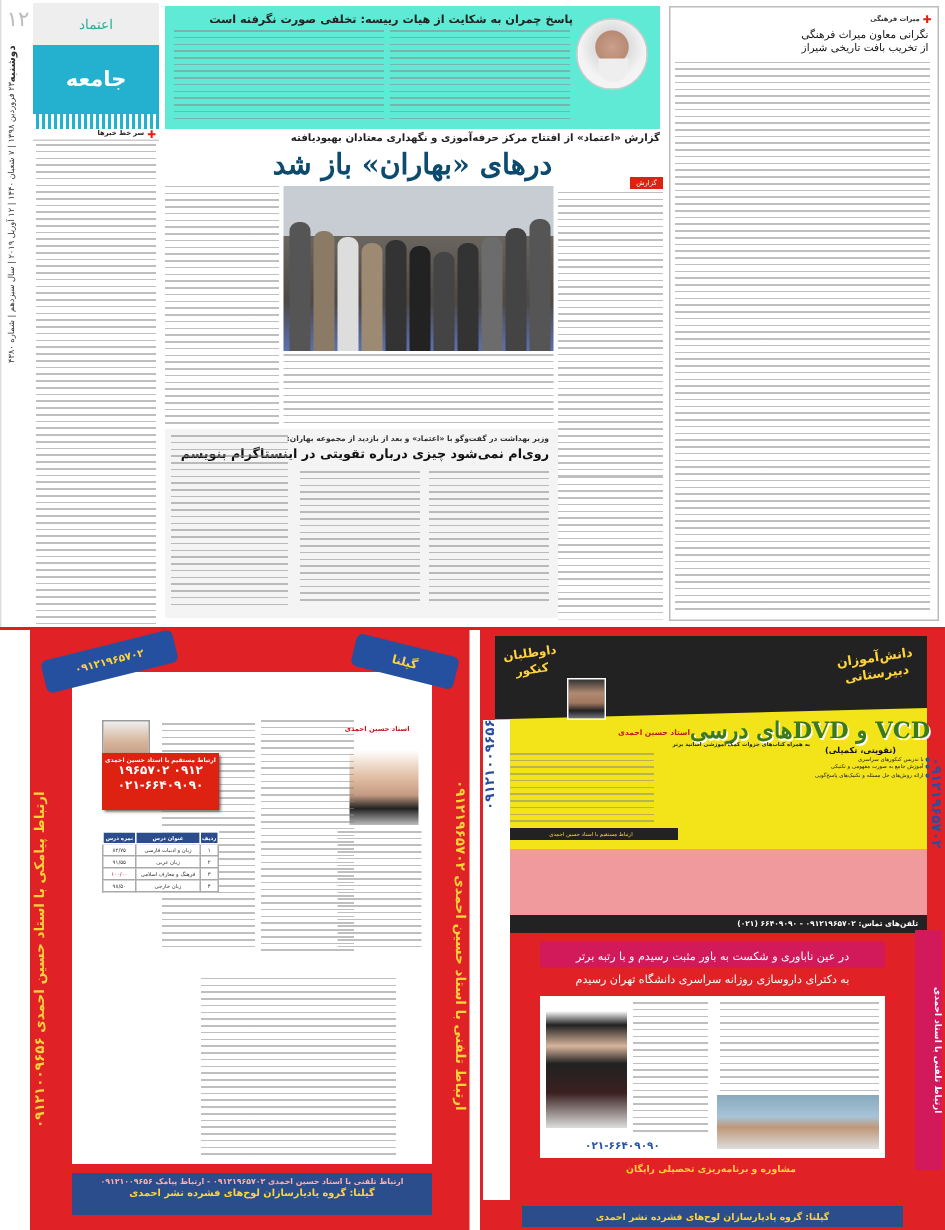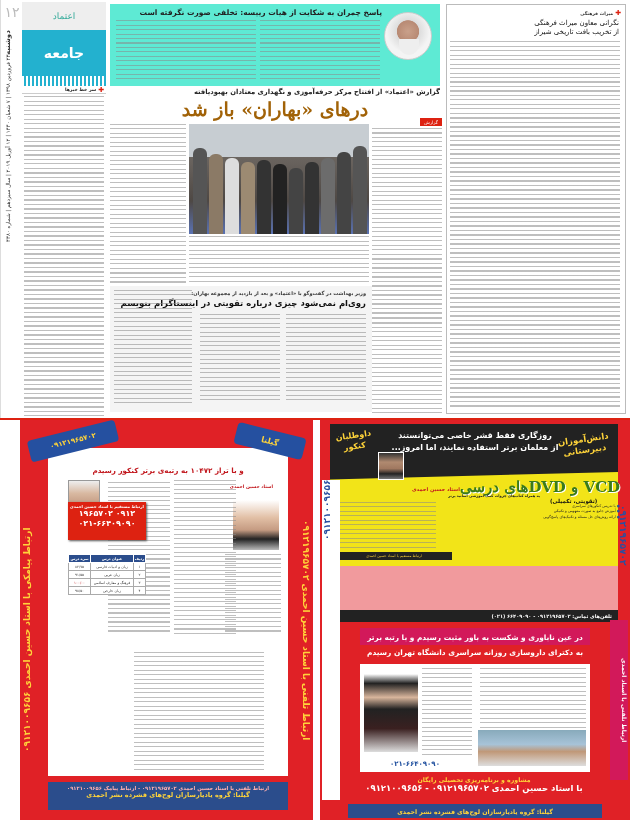--- a/index.html
+++ b/index.html
@@ -20,21 +20,21 @@
 #news-col{left:24px;top:96px;width:80px;height:320px}
 
 #top-article{left:110px;top:4px;width:330px;height:82px;background:#5eead4}
 #top-title{position:absolute;right:58px;top:4px;font-size:7.5px;font-weight:bold;color:#222;white-space:nowrap}
 #top-photo{position:absolute;right:8px;top:8px;width:48px;height:48px;border-radius:50%;background:radial-gradient(circle at 50% 40%,#c9a08a 0,#b88a74 30%,#ddd 32%,#f4f4f4 60%);border:1px solid #ccc}
 #top-photo::after{content:"";position:absolute;left:14px;top:26px;width:20px;height:16px;background:#eee;border-radius:0 0 10px 10px}
 #top-body-r{position:absolute;right:60px;top:16px;width:120px;height:60px}
 #top-body-l{position:absolute;left:6px;top:16px;width:140px;height:60px}
 
 #kicker{left:110px;top:88px;width:330px;height:10px;font-size:6.8px;font-weight:bold;color:#222;}
-#headline{left:110px;top:98px;width:330px;height:26px;font-size:19px;font-weight:bold;color:#a16207;text-align:center;font-family:"DejaVu Serif",serif}
+#headline{left:110px;top:98px;width:330px;height:26px;font-size:19px;font-weight:bold;color:#0c4a6e;text-align:center;font-family:"DejaVu Serif",serif}
 #story-photo{left:189px;top:124px;width:180px;height:110px;background:linear-gradient(to bottom,#c7cdd2 0,#c7cdd2 30%,#6b6560 30%,#4e4844 70%,#5a72b3 100%);overflow:hidden}
 #story-photo .p{position:absolute;bottom:0;width:14px;border-radius:6px 6px 0 0}
 #story-left-col{left:110px;top:124px;width:76px;height:160px}
 #caption-block{left:189px;top:236px;width:180px;height:48px}
 #report-tag{left:420px;top:118px;width:22px;height:8px;background:#d21;color:#fff;font-size:4.5px;display:flex;align-items:center;justify-content:center}
 #report-col{left:372px;top:128px;width:70px;height:190px}
 #q-list{left:372px;top:318px;width:70px;height:95px}
 
 #interview{left:110px;top:286px;width:262px;height:126px;background:#f4f4f4}
 #iv-kicker{position:absolute;right:6px;top:4px;font-size:5px;font-weight:bold;color:#333;white-space:nowrap}
@@ -84,21 +84,21 @@
 #ar-tag{position:absolute;left:230px;top:78px;font-size:5.5px;font-weight:bold;color:#111}
 #ar-photo{position:absolute;left:58px;top:32px;width:26px;height:28px;background:linear-gradient(to bottom,#333 0,#b08a70 35%,#a07860 60%,#222 80%,#777 100%);border:1px solid #fff}
 #ar-teacher{position:absolute;left:60px;top:66px;width:80px;font-size:5px;color:#c2181e;font-weight:bold}
 #ar-sub{position:absolute;left:60px;top:74px;width:160px;font-size:3.6px;color:#222;font-weight:bold}
 #ar-bullets{position:absolute;right:10px;top:84px;width:150px;font-size:3.6px;color:#222;line-height:5.3px}
 #ar-bullets .b{color:#2453a0;font-weight:bold}
 #ar-cv{position:absolute;left:16px;top:82px;width:100px;height:46px}
 #ar-dark{position:absolute;left:16px;top:132px;width:116px;height:8px;background:#222;color:#ffd43a;font-size:3.6px;display:flex;align-items:center;justify-content:center}
 #ar-list{position:absolute;left:10px;top:146px;width:288px;height:44px;background:#fff}
 #ar-phones{position:absolute;left:10px;top:190px;width:288px;height:12px;background:#222;color:#fff;font-size:5px;font-weight:bold;display:flex;align-items:center;justify-content:space-between;padding:0 6px}
-#ar-pink{position:absolute;left:40px;top:208px;width:230px;height:17px;background:#d2195a;color:#fff;text-align:center;font-weight:bold;font-size:7.4px;line-height:15px;padding-top:2px}
+#ar-pink{position:absolute;left:40px;top:208px;width:230px;height:17px;background:#d2195a;color:#fff;text-align:center;font-weight:normal;font-size:7.4px;line-height:15px;padding-top:2px}
 #ar-story{position:absolute;left:40px;top:244px;width:230px;height:108px;background:#fff}
 #ar-girl{position:absolute;left:4px;top:10px;width:54px;height:78px;background:linear-gradient(to bottom,#fff 0,#222 12%,#d8b59c 30%,#222 45%,#3a2020 70%,#ddd 100%)}
 #ar-cert{position:absolute;left:118px;top:66px;width:108px;height:36px;background:linear-gradient(to bottom,#8ab 0,#a7c3d8 40%,#c09878 60%,#ddd 100%)}
 #ar-phone2{position:absolute;left:30px;top:96px;font-size:7px;font-weight:bold;color:#2453a0}
 #ar-st1{position:absolute;left:62px;top:4px;width:50px;height:90px}
 #ar-st2{position:absolute;right:4px;top:4px;width:106px;height:60px}
 #ar-vert-l{position:absolute;left:2px;top:60px;width:18px;height:320px;writing-mode:vertical-rl;transform:rotate(180deg);color:#2a4fa0;font-size:9px;font-weight:bold;white-space:nowrap;background:#fff}
 #ar-vert-r{position:absolute;right:2px;top:200px;width:18px;height:160px;writing-mode:vertical-rl;color:#fff;font-size:6px;font-weight:bold;white-space:nowrap;background:#d2195a;text-align:center}
 #ar-vert-r2{position:absolute;right:2px;top:40px;width:18px;height:150px;writing-mode:vertical-rl;color:#2a4fa0;font-size:9px;font-weight:bold;white-space:nowrap;text-align:center}
 #ar-bottom{position:absolute;left:10px;top:356px;width:288px;height:26px;color:#fff;text-align:center;font-weight:bold}
@@ -168,21 +168,20 @@
   <div id="her-title"><span>نگرانی معاون میراث فرهنگی</span><br><span>از تخریب بافت تاریخی شیراز</span></div>
   <div id="her-body" class="lines"></div>
 </div>
 
 <div class="abs sep"></div>
 
 <div id="ad-left" class="abs">
   <div id="al-inner"></div>
   <div id="al-ribbon-l">۰۹۱۲۱۹۶۵۷۰۲</div>
   <div id="al-ribbon-r">گیلنا</div>
-  <div id="al-title2">و با تراز ۱۰۴۷۲ به رتبه‌ی برتر کنکور رسیدم</div>
   <div id="al-photo1"></div>
   <div id="al-ustad">استاد حسین احمدی</div>
   <div id="al-photo2"></div>
   <div id="al-body1" class="lines"></div>
   <div id="al-body2" class="lines"></div>
   <div id="al-body3" class="lines"></div>
   <div id="al-vert-l">ارتباط پیامکی با استاد حسین احمدی ۰۹۱۲۱۰۰۹۶۵۶</div>
   <div id="al-vert-r">ارتباط تلفنی با استاد حسین احمدی ۰۹۱۲۱۹۶۵۷۰۲</div>
   <div id="al-lower">
     <div class="lines" style="position:absolute;left:86px;top:4px;width:130px;height:120px"></div>
@@ -224,21 +223,20 @@
     </tbody>
   </table>
   <div id="al-foot">
     <div class="a">ارتباط تلفنی با استاد حسین احمدی ۰۹۱۲۱۹۶۵۷۰۲ - ارتباط پیامک ۰۹۱۲۱۰۰۹۶۵۶</div>
     <div class="b">گیلنا: گروه یادیارسازان لوح‌های فشرده نشر احمدی</div>
   </div>
 </div>
 
 <div id="ad-right" class="abs">
   <div id="ar-top">
-    <div id="ar-hl"><span>روزگاری فقط قشر خاصی می‌توانستند</span><br><span>از معلمان برتر استفاده نمایند، اما امروز...</span></div>
     <div id="ar-dan">دانش‌آموزان دبیرستانی</div>
     <div id="ar-kon">داوطلبان کنکور</div>
   </div>
   <div id="ar-yellow"></div>
   <div id="ar-photo"></div>
   <div id="ar-vcd">VCD و DVDهای درسی</div>
   <div id="ar-tag">(تقویتی، تکمیلی)</div>
   <div id="ar-teacher">استاد حسین احمدی</div>
   <div id="ar-sub">به همراه کتاب‌های جزوات کمک آموزشی اساتید برتر</div>
   <div id="ar-cv" class="lines"></div>
@@ -256,16 +254,15 @@
     <div id="ar-st1" class="lines"></div>
     <div id="ar-st2" class="lines"></div>
     <div id="ar-cert"></div>
     <div id="ar-phone2">۰۲۱-۶۶۴۰۹۰۹۰</div>
   </div>
   <div id="ar-vert-l">۰۹۱۲۱۰۰۹۶۵۶</div>
   <div id="ar-vert-r2">۰۹۱۲۱۹۶۵۷۰۲</div>
   <div id="ar-vert-r">ارتباط تلفنی با استاد احمدی</div>
   <div id="ar-bottom">
     <div class="a">مشاوره و برنامه‌ریزی تحصیلی رایگان</div>
-    <div class="b">با استاد حسین احمدی ۰۹۱۲۱۹۶۵۷۰۲ - ۰۹۱۲۱۰۰۹۶۵۶</div>
   </div>
   <div id="ar-foot">گیلنا: گروه یادیارسازان لوح‌های فشرده نشر احمدی</div>
 </div>
 
 </body></html>

